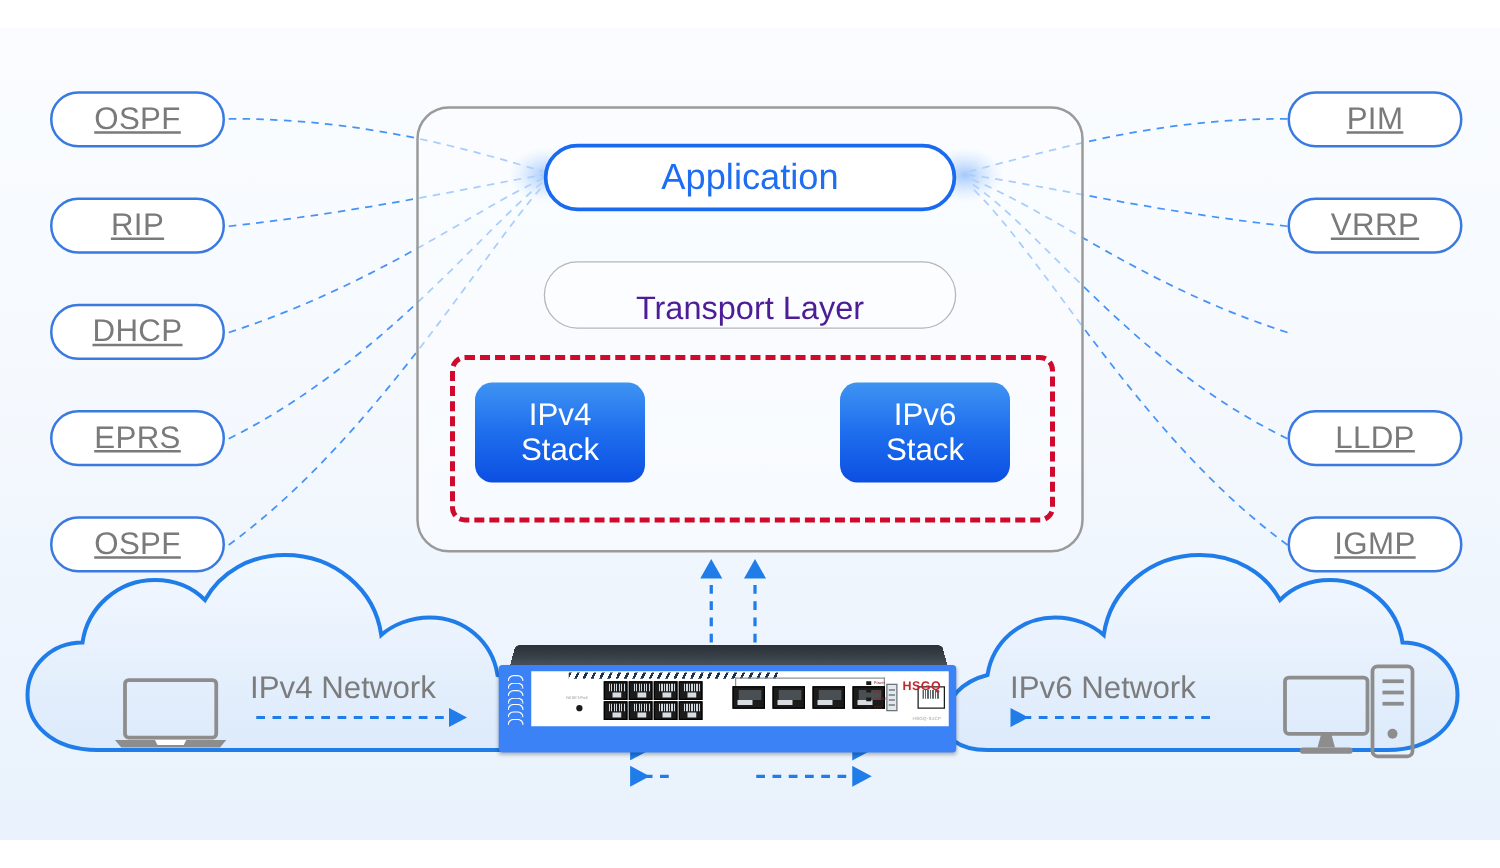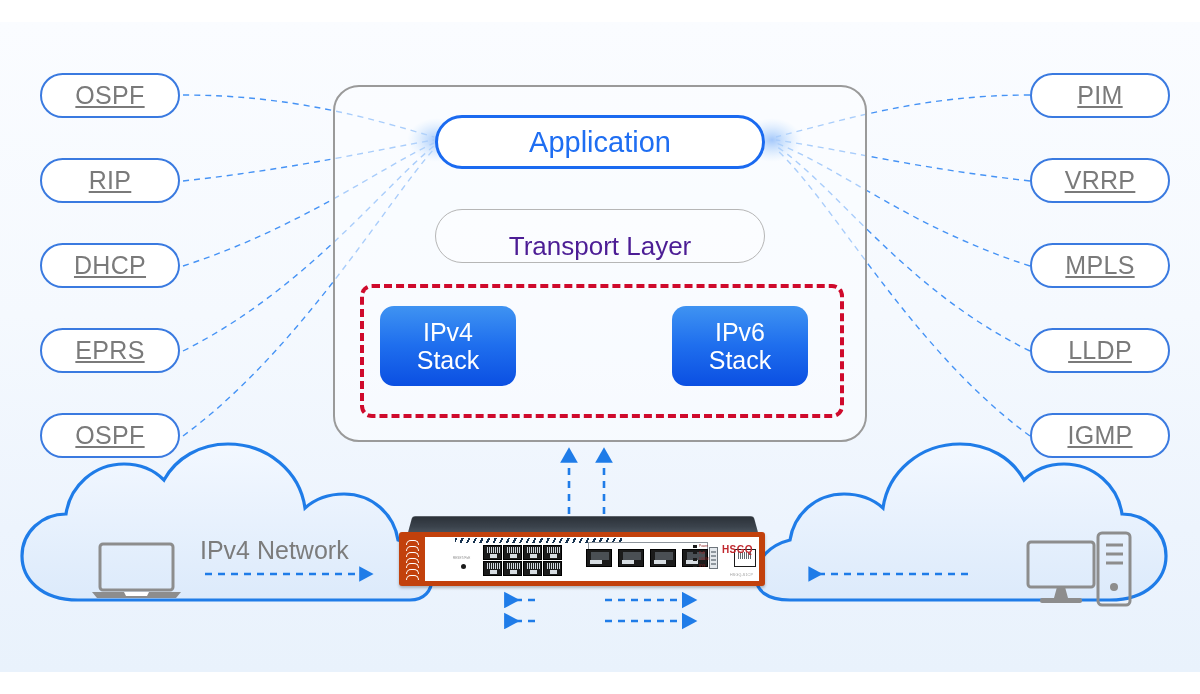--- a/index.html
+++ b/index.html
@@ -110,22 +110,22 @@
   .sw-top {
     position: absolute; left: 8px; top: 0;
     width: 352px; height: 22px;
     background: linear-gradient(180deg, #2b3138 0%, #3b434c 55%, #545d68 100%);
     border-radius: 3px 3px 0 0;
     transform: perspective(260px) rotateX(22deg);
     transform-origin: bottom center;
   }
   .sw-body {
     position: absolute; left: 0; top: 18px;
-    width: 366px; height: 54px;
-    background: #c2410c;
+    width: 366px; height: 70px;
+    background: #3b82f6;
     border-radius: 3px;
     box-shadow: 0 2px 3px rgba(0,0,0,0.25);
   }
   .sw-face {
     position: absolute; left: 26px; top: 5px;
     width: 334px; height: 44px;
     background: #ffffff;
   }
   .sw-vent {
     position: absolute; left: 4px; top: 7px;
@@ -350,23 +350,20 @@
   <div class="pill left" style="top:413px">
     <span>OSPF</span>
   </div>
 
   <div class="pill right" style="top:73px">
     <span>PIM</span>
   </div>
   <div class="pill right" style="top:158px">
     <span>VRRP</span>
   </div>
-  <div class="pill right" style="top:243px">
-    <span>MPLS</span>
-  </div>
   <div class="pill right" style="top:328px">
     <span>LLDP</span>
   </div>
   <div class="pill right" style="top:413px">
     <span>IGMP</span>
   </div>
 
   <div class="stack-panel">
     <div class="layer-pill app">
       <span>Application</span>
@@ -381,20 +378,21 @@
       <span>IPv4</span>
       <span>Stack</span>
     </div>
     <div class="stack-box v6">
       <span>IPv6</span>
       <span>Stack</span>
     </div>
   </div>
 
   <div class="cloud-label" style="left:200px; top:536px">IPv4 Network</div>
+  <div class="cloud-label" style="left:808px; top:536px">IPv6 Network</div>
 
   <div class="switch">
     <div class="sw-top"></div>
     <div class="sw-body">
       <div class="sw-vent">
         <i></i>
           <i></i>
           <i></i>
           <i></i>
           <i></i>

